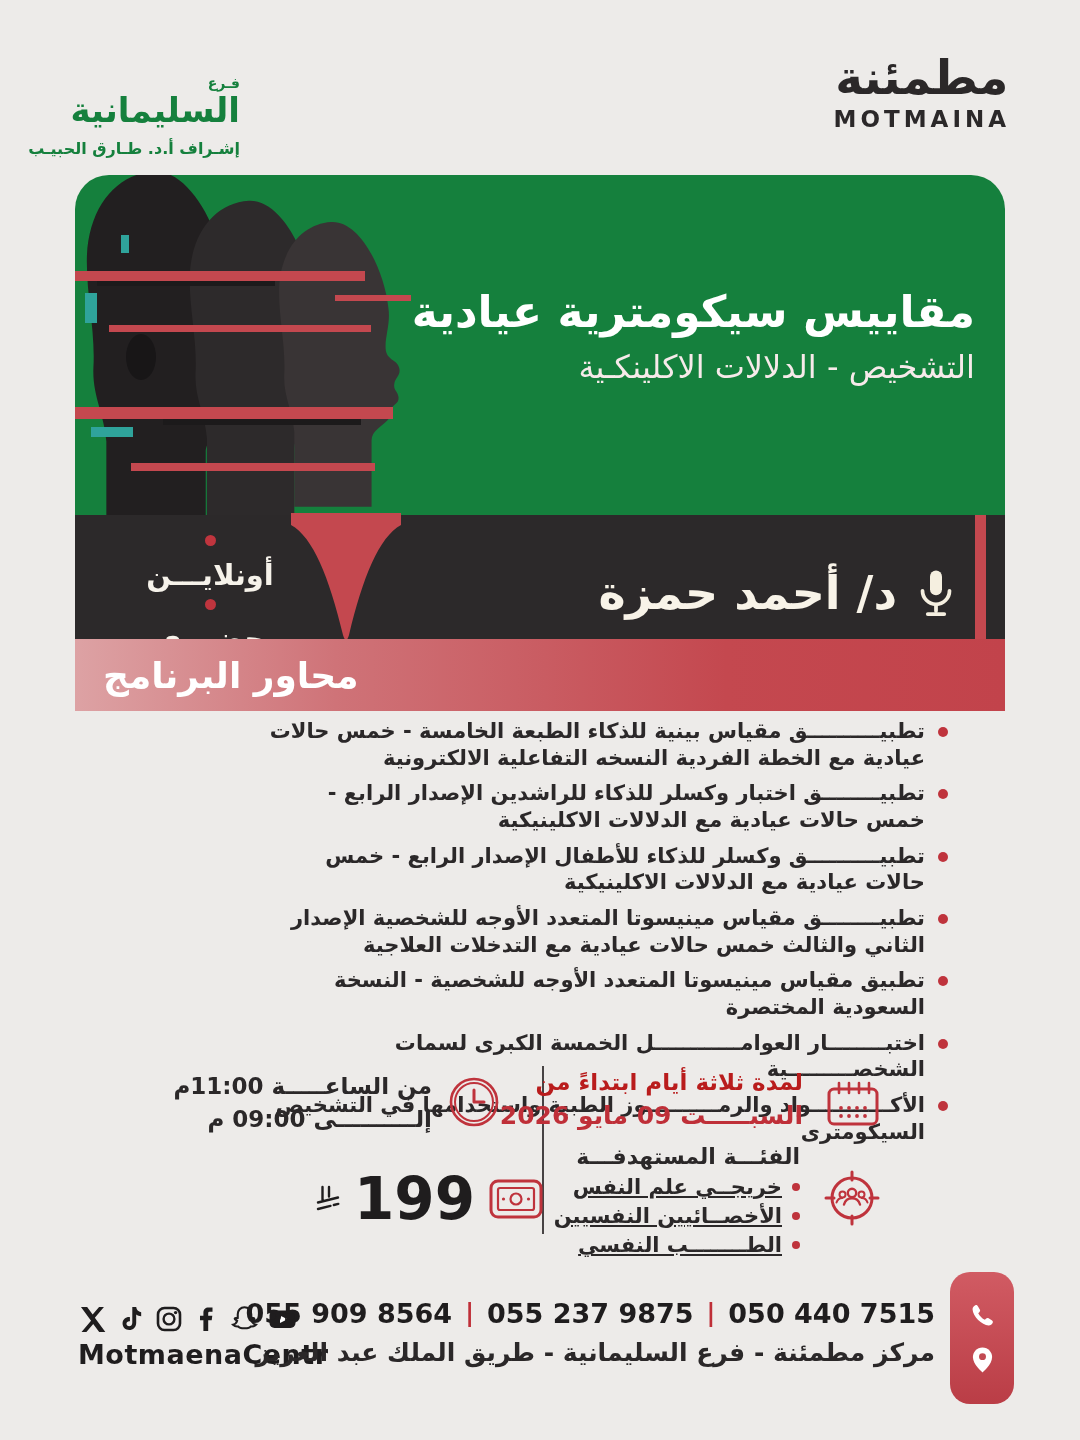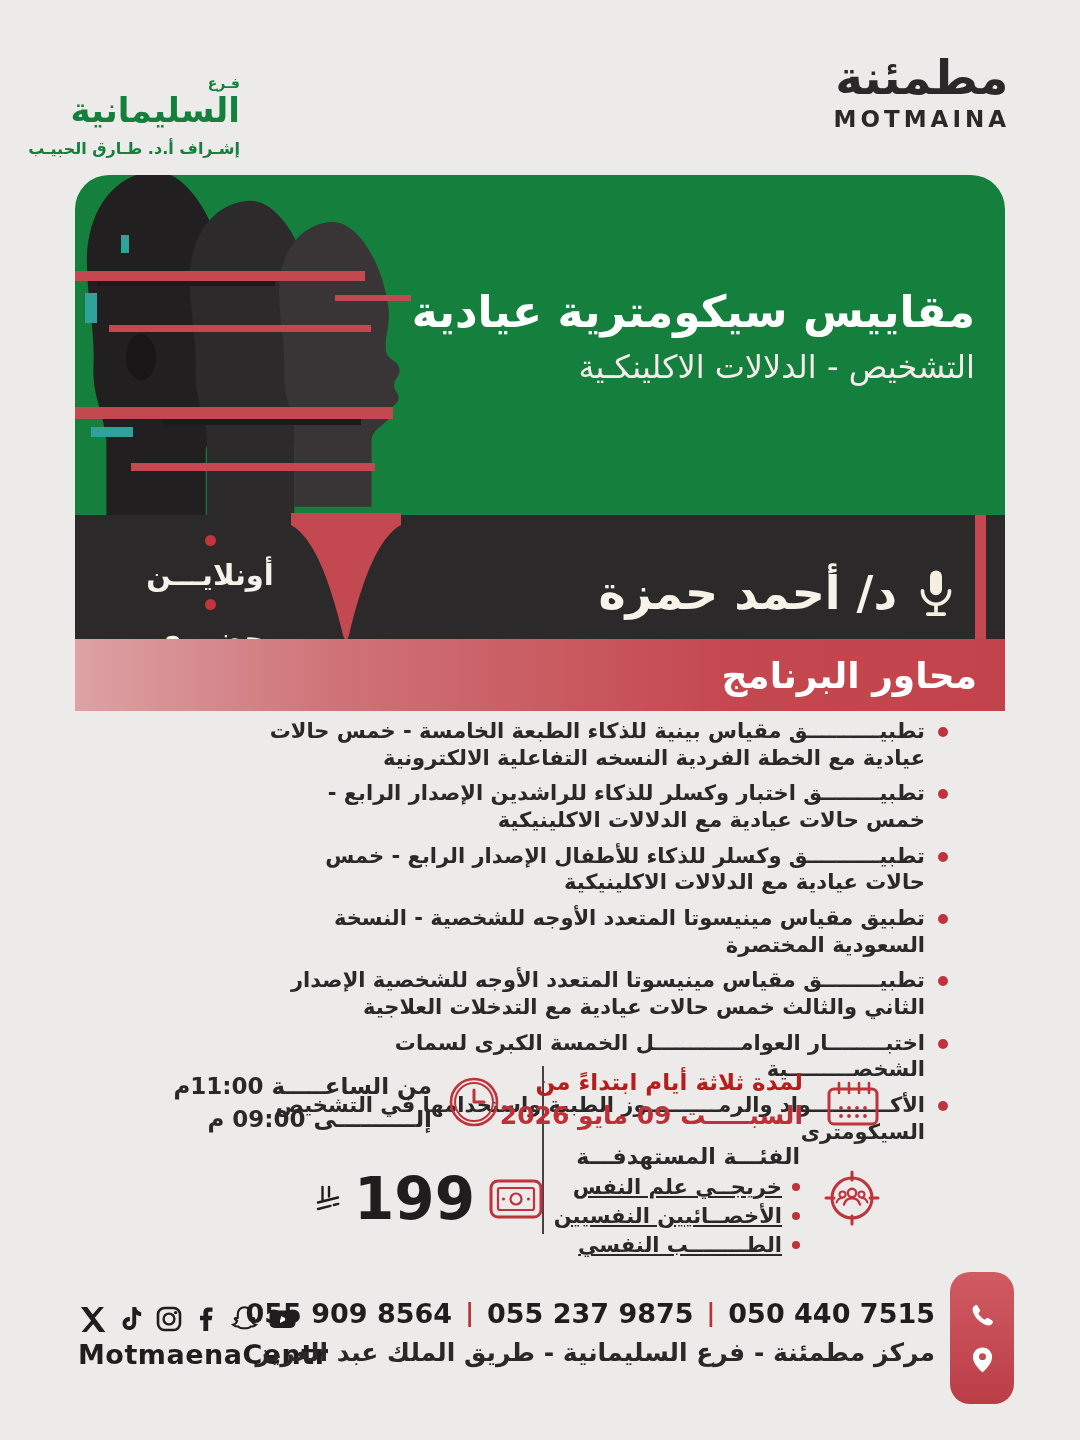--- a/index.html
+++ b/index.html
@@ -26,21 +26,21 @@
   .mode-row{display:flex;align-items:center;gap:12px;justify-content:flex-start;direction:rtl;margin:6px 0;flex-direction:column;}
   .mode-dot{width:11px;height:11px;border-radius:50%;background:#c0353e;flex:0 0 auto;}
   .mode-label{color:#f6f2ea;font-size:29px;font-weight:800;line-height:1.2;}
   .speaker{position:absolute;right:48px;top:0;height:156px;display:flex;align-items:center;gap:18px;direction:rtl;}
   .speaker-name{color:#f8f3e8;font-size:46px;font-weight:800;}
   
   .bookshape{position:absolute;left:291px;top:513px;}
   
   .prog-band{position:absolute;left:75px;top:639px;width:930px;height:72px;
     background:linear-gradient(90deg,#dda2a4 0%,#cf7378 28%,#c4484f 70%,#c2434b 100%);
-    display:flex;align-items:center;justify-content:flex-end;}
+    display:flex;align-items:center;}
   .prog-band span{color:#fff;font-size:36px;font-weight:800;padding-left:28px;padding-right:28px;direction:rtl;}
   
   .prog-list{position:absolute;right:132px;top:718px;width:690px;direction:rtl;}
   .prog-item{display:flex;direction:rtl;gap:13px;margin-bottom:9px;align-items:flex-start;}
   .prog-dot{width:10px;height:10px;border-radius:50%;background:#bf333c;flex:0 0 auto;margin-top:9px;}
   .prog-text{color:#2b2829;font-size:21px;font-weight:700;line-height:1.27;width:660px;}
   
   .vdivider{position:absolute;left:542px;top:1066px;width:2px;height:168px;background:#474344;}
   .time-block{position:absolute;right:648px;top:1070px;text-align:right;direction:rtl;color:#2b2829;font-size:23px;font-weight:700;line-height:1.45;}
   .clock-ic{position:absolute;left:448px;top:1076px;}
@@ -149,25 +149,25 @@
     <div class="prog-item">
       <span class="prog-dot"></span>
       <span class="prog-text">تطبيــــــــق اختبار وكسلر للذكاء للراشدين الإصدار الرابع - خمس حالات عيادية مع الدلالات الاكلينيكية</span>
     </div>
     <div class="prog-item">
       <span class="prog-dot"></span>
       <span class="prog-text">تطبيــــــــــق وكسلر للذكاء للأطفال الإصدار الرابع - خمس حالات عيادية مع الدلالات الاكلينيكية</span>
     </div>
     <div class="prog-item">
       <span class="prog-dot"></span>
+      <span class="prog-text">تطبيــــــــق مقياس مينيسوتا المتعدد الأوجه للشخصية الإصدار الثاني والثالث خمس حالات عيادية مع التدخلات العلاجية</span>
+    </div>
+    <div class="prog-item">
+      <span class="prog-dot"></span>
       <span class="prog-text">تطبيق مقياس مينيسوتا المتعدد الأوجه للشخصية - النسخة السعودية المختصرة</span>
-    </div>
-    <div class="prog-item">
-      <span class="prog-dot"></span>
-      <span class="prog-text">تطبيــــــــق مقياس مينيسوتا المتعدد الأوجه للشخصية الإصدار الثاني والثالث خمس حالات عيادية مع التدخلات العلاجية</span>
     </div>
     <div class="prog-item">
       <span class="prog-dot"></span>
       <span class="prog-text">اختبــــــــار العوامــــــــــــل الخمسة الكبرى لسمات الشخصـــــــــية</span>
     </div>
     <div class="prog-item">
       <span class="prog-dot"></span>
       <span class="prog-text">الأكـــــــــــواد والرمــــــــــوز الطبية واستخدامها في التشخيص السيكومترى</span>
     </div>
   </div>

